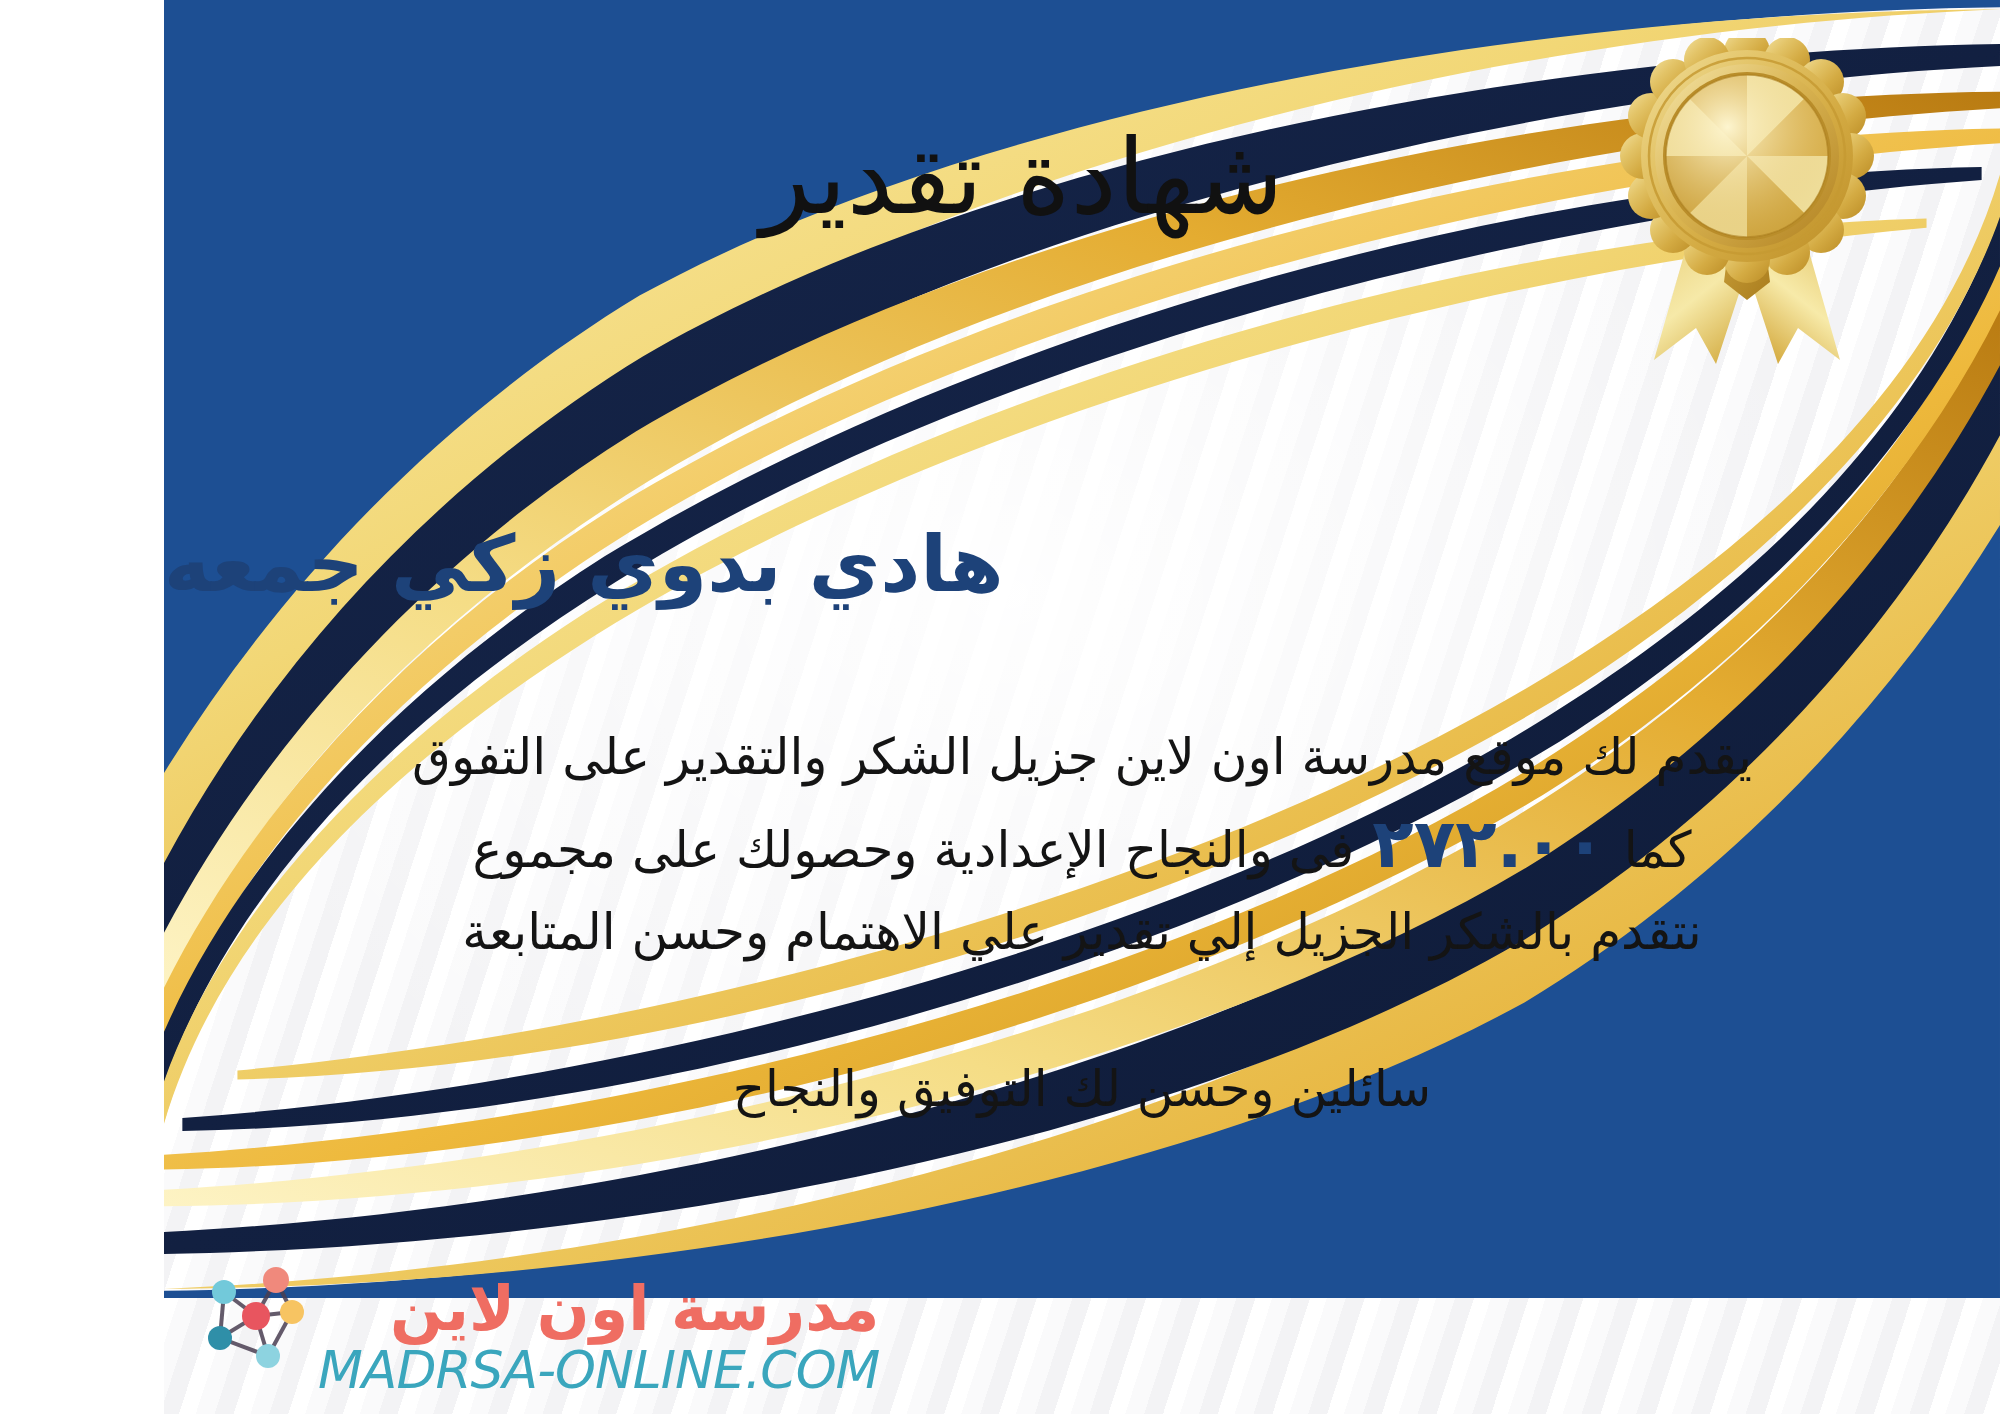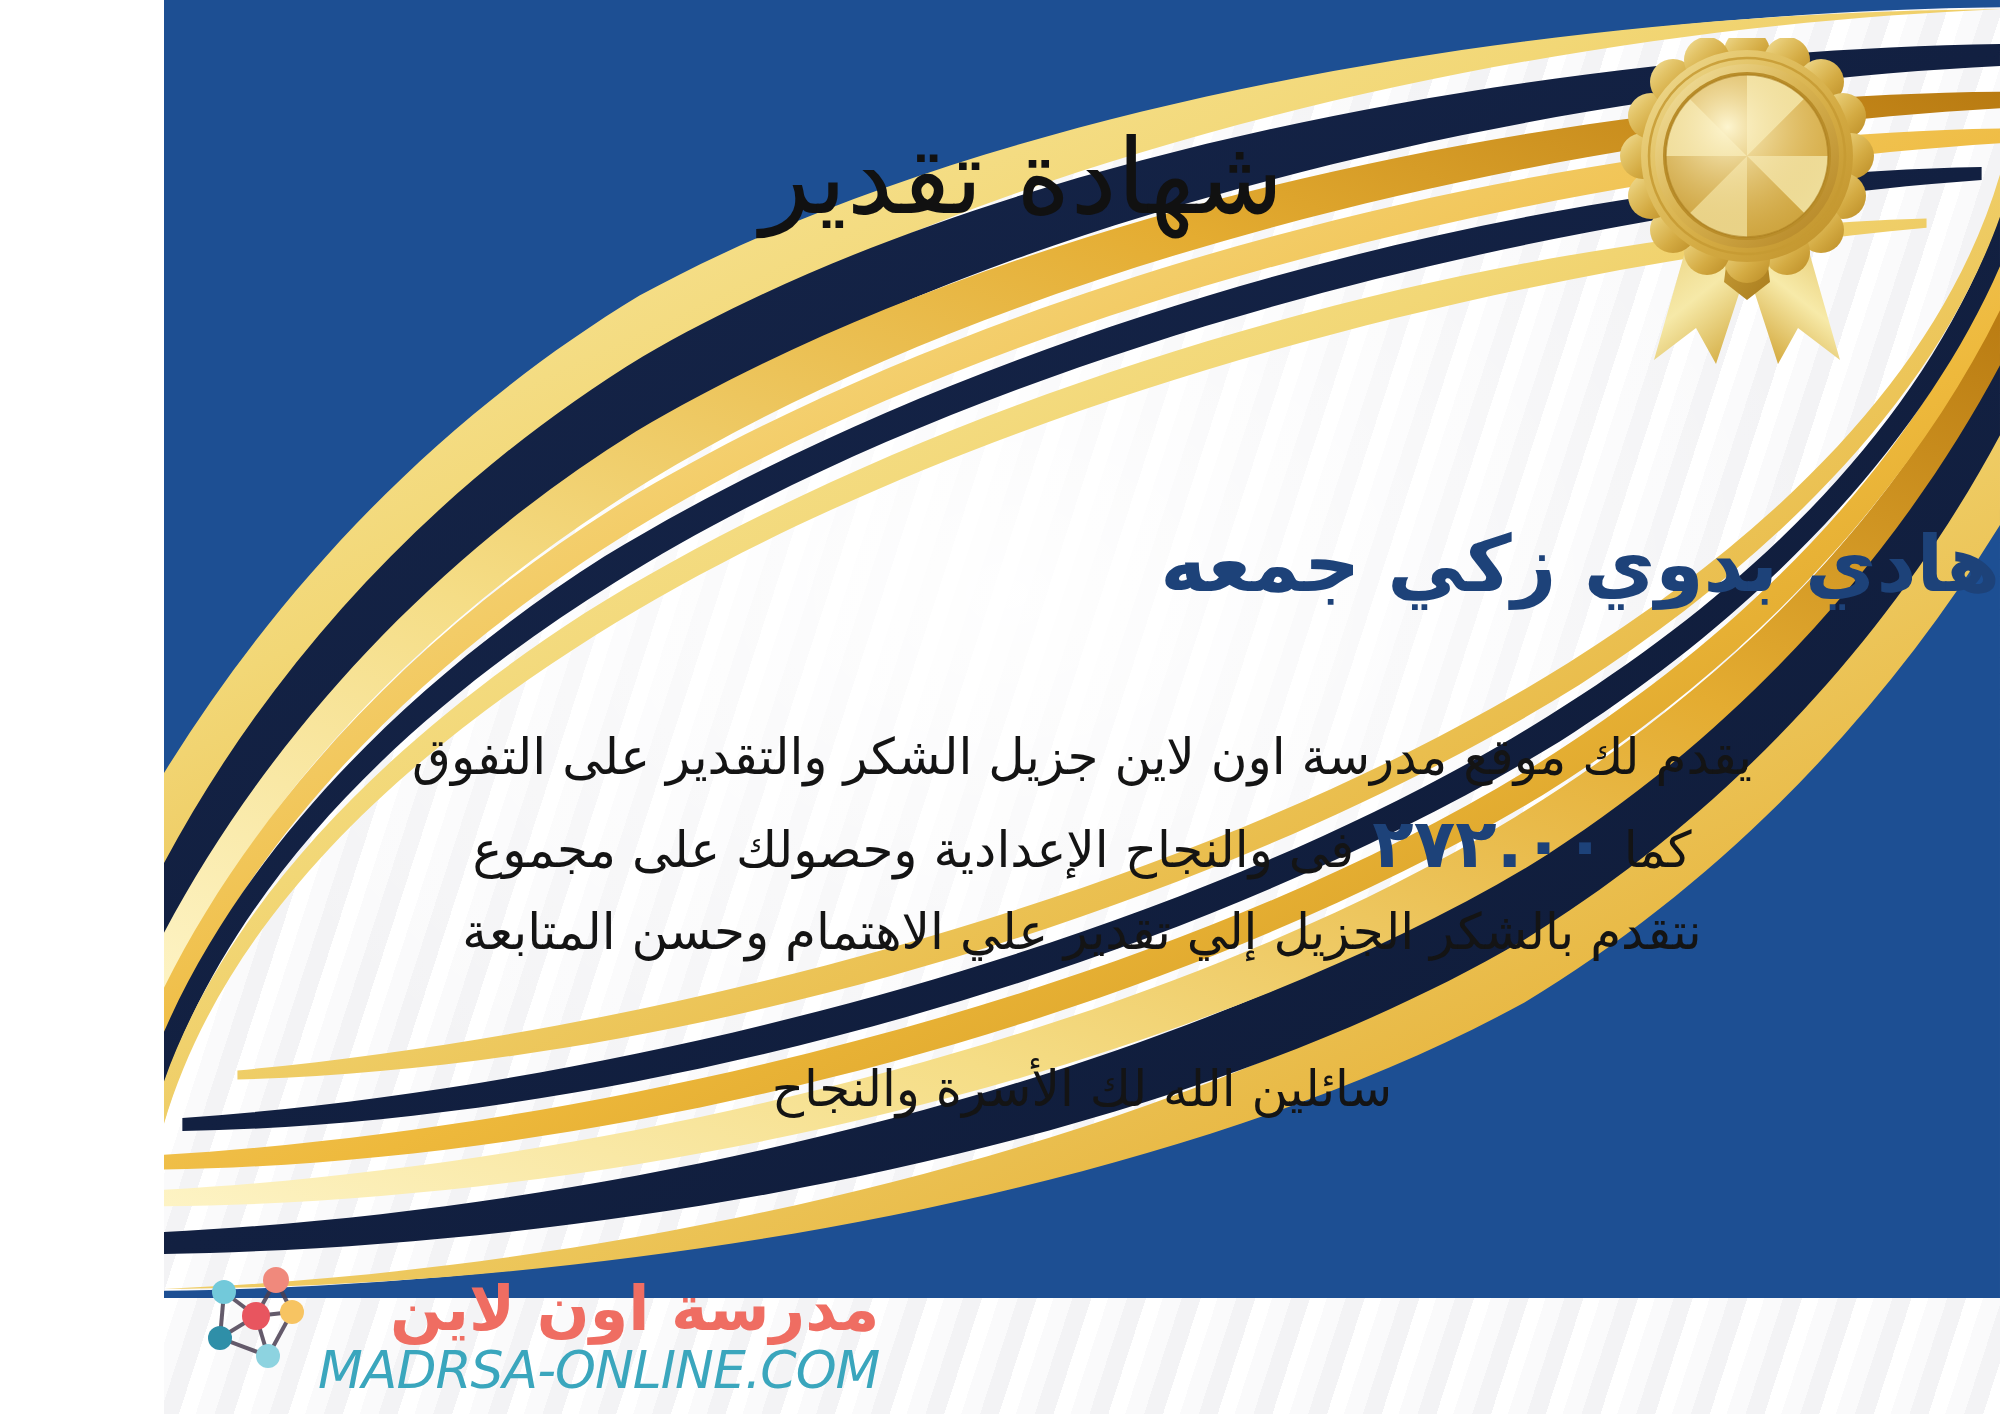--- a/index.html
+++ b/index.html
@@ -87,21 +87,21 @@
 
   .recipient-name {
     position: absolute;
     top: 520px;
     left: 0;
     right: 0;
     font-size: 78px;
     font-weight: 700;
     color: #1d4279;
     line-height: 1.15;
-    text-align: right;
+    text-align: left;
   }
 
   .body-block {
     position: absolute;
     top: 720px;
     left: 70px;
     right: 70px;
     text-align: center;
   }
 
@@ -406,21 +406,21 @@
 
       <div class="body-line with-score">
         <span class="seg">كما</span>
         <span class="score-value">٢٧٢.٠٠</span>
         <span class="seg">فى والنجاح الإعدادية وحصولك على مجموع</span>
       </div>
 
       <div class="body-line">نتقدم  بالشكر الجزيل إلي تقدير علي الاهتمام وحسن المتابعة</div>
     </div>
 
-    <div class="closing-line">سائلين الله لك الأسرة  والنجاح</div>
+    <div class="closing-line">سائلين وحسن لك التوفيق  والنجاح</div>
   </div>
 
   <div class="brand">
     <svg class="brand-mark" viewBox="0 0 118 118">
       <g stroke="#4a3f52" stroke-width="4" fill="none" opacity="0.85">
         <line x1="30" y1="34" x2="62" y2="58"></line>
         <line x1="82" y1="22" x2="62" y2="58"></line>
         <line x1="62" y1="58" x2="98" y2="54"></line>
         <line x1="62" y1="58" x2="26" y2="80"></line>
         <line x1="62" y1="58" x2="74" y2="98"></line>

